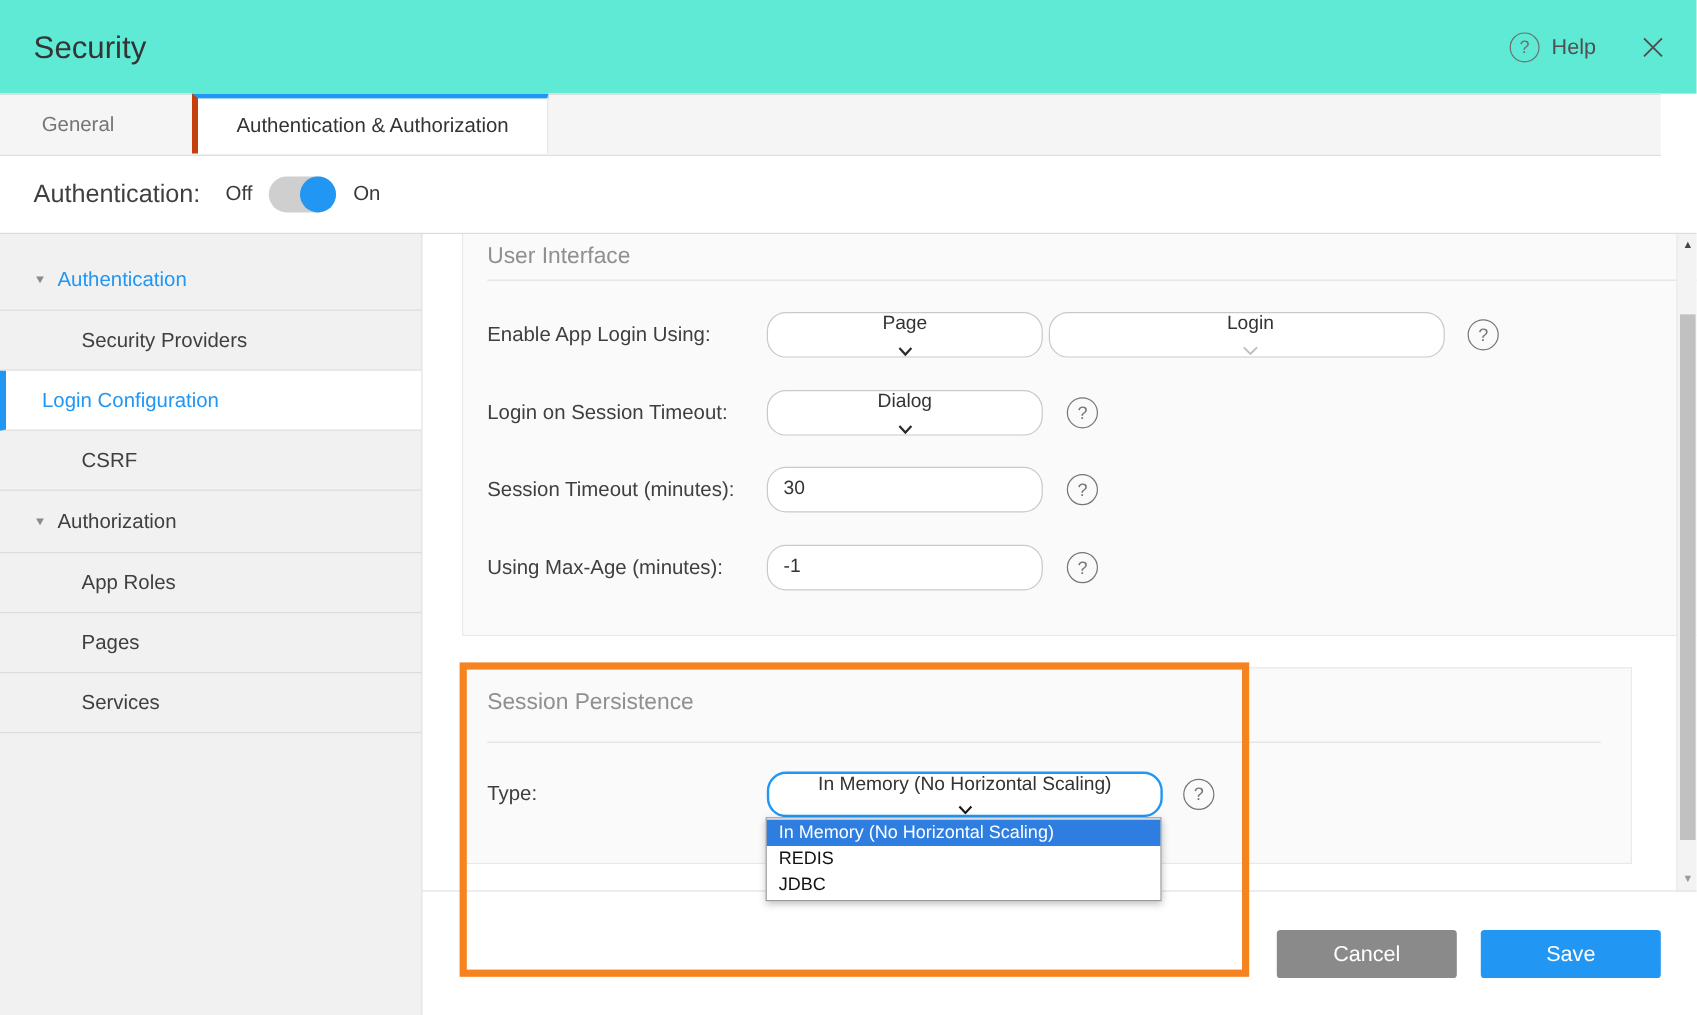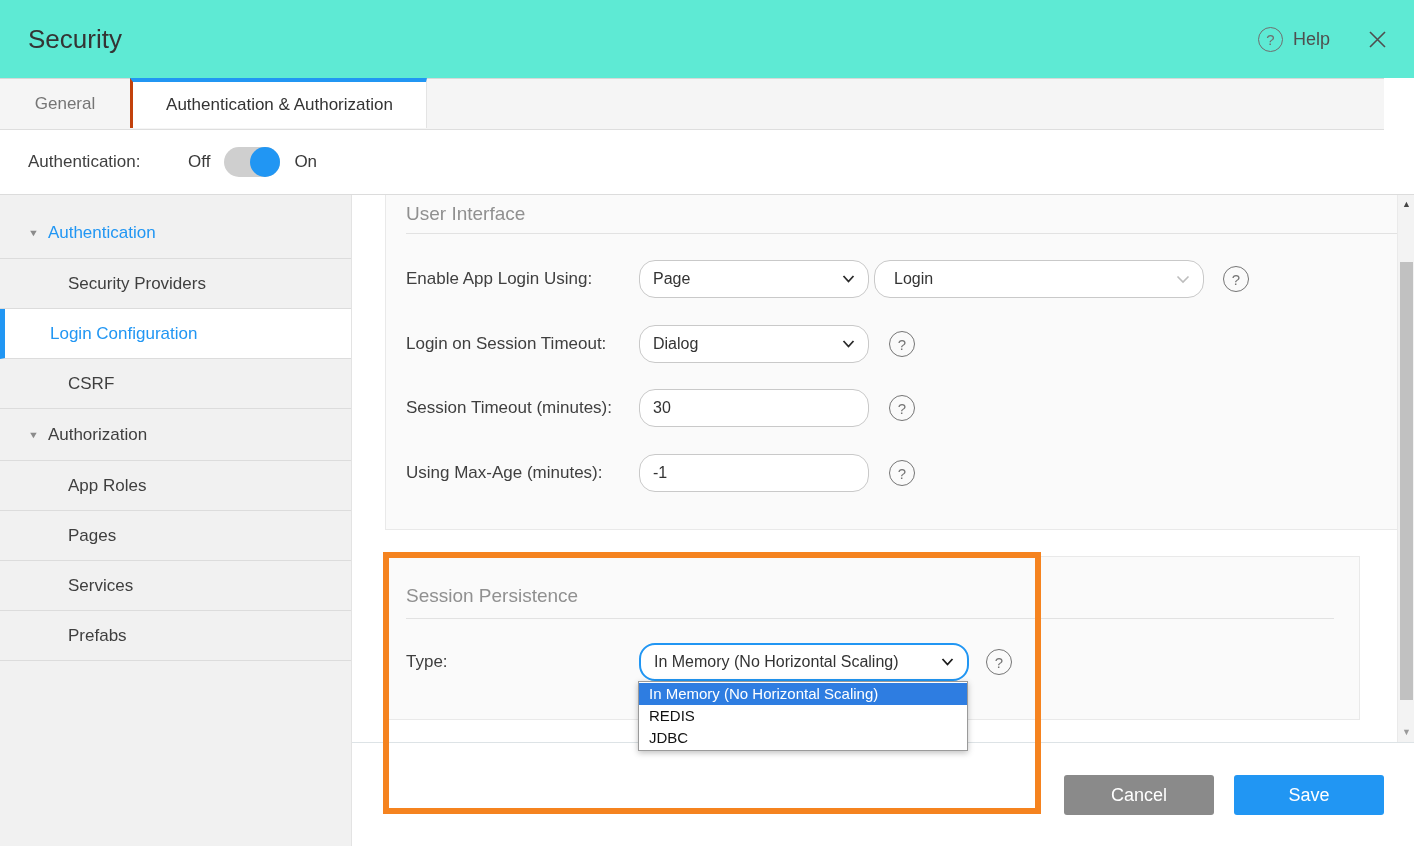--- a/index.html
+++ b/index.html
@@ -16,53 +16,53 @@
              font-size:15px; display:flex; align-items:center; justify-content:center; }
   .help-text { font-size:18px; color:#4f4f4f; }
   .close-x { margin-left:22px; width:22px; height:22px; display:flex; align-items:center; justify-content:center; cursor:pointer; }
 
   
   .tabbar { position:absolute; left:0; top:78px; width:1384px; height:52px; background:#f5f5f5;
             border-top:1px solid #d8d8d8; border-bottom:1px solid #dedede; display:flex; }
   .tab { height:100%; display:flex; align-items:center; justify-content:center; font-size:17px; color:#757575; cursor:pointer; }
   .tab-general { width:130px; }
   .tab-active { width:297px; background:#fff; color:#333; border-top:4px solid #2196f3; margin-top:-1px;
-                border-left:3px solid #c2410c; border-right:1px solid #e4e4e4; margin-bottom:-1px; z-index:2; }
+                border-left:5px solid #c2410c; border-right:1px solid #e4e4e4; margin-bottom:-1px; z-index:2;margin-left:30px; }
 
   
   .toggle-row { position:absolute; left:0; top:130px; width:1414px; height:65px; background:#fff;
                 border-bottom:1px solid #dcdcdc; display:flex; align-items:center; }
-  .toggle-label { margin-left:28px; font-size:17px; color:#3f3f3f; width:150px; }
+  .toggle-label { margin-left:28px; font-size:21px; color:#3f3f3f; width:150px; }
   .off-label { margin-left:10px; font-size:17px; color:#3a3a3a; }
   .toggle { margin-left:14px; position:relative; width:56px; height:30px; border-radius:15px; background:#cfcfcf; cursor:pointer; }
   .knob { position:absolute; right:0; top:0; width:30px; height:30px; border-radius:50%; background:#2196f3; }
   .on-label { margin-left:14px; font-size:17px; color:#3a3a3a; }
 
   
   .sidebar { position:absolute; left:0; top:195px; width:352px; height:651px; background:#f1f1f1;
              border-right:1px solid #e3e3e3; padding-top:12px; }
   .side-item { position:relative; display:flex; align-items:center; border-bottom:1px solid #dcdcdc;
                font-size:17px; color:#3f3f3f; cursor:pointer; background:transparent; }
   .side-section { height:52px; padding-left:28px; }
   .side-child { height:50px; padding-left:68px; }
   .tri { font-size:11px; color:#8b8b8b; margin-right:9px; transform:scaleY(0.85); }
   .blue-text { color:#2196f3; }
-  .side-selected { background:#fff; border-left:5px solid #2196f3; padding-left:45px; color:#2196f3; }
+  .side-selected { background:#fff; border-left:5px solid #2196f3; padding-left:30px; color:#2196f3; }
 
   
   .panel { position:absolute; background:#fafafa; border:1px solid #e9e9e9; }
   .panel-ui { left:385px; top:195px; width:1144px; height:335px; border-top:none; }
   .panel-sp { left:385px; top:556px; width:975px; height:164px; }
   .panel-heading { position:absolute; left:20px; right:25px; font-size:19px; color:#909090; line-height:38px; }
   .panel-hr { position:absolute; left:20px; right:25px; height:1px; background:#e2e2e2; }
   .frow { position:absolute; left:20px; right:20px; height:38px; }
   .frow .lbl { position:absolute; left:0; top:0; line-height:38px; font-size:17px; color:#3f3f3f; }
 
   .sel, .tinput { position:absolute; top:0; height:38px; background:#fff; border:1px solid #c9c9c9; border-radius:16px;
-         display:flex; align-items:center; padding:0 13px; font-size:16px; color:#333; }
+         display:flex; align-items:center; padding:0 13px; font-size:16px; color:#333;flex-direction:column; }
   .sel { justify-content:space-between; cursor:pointer; }
   .sel-focused { border:2px solid #2196f3; }
   .c1 { left:233px; width:230px; }
   .c2 { left:468px; width:330px;padding-left:19px; }
   .cwide { left:233px; width:330px; }
   .help { position:absolute; top:6px; width:26px; height:26px; border:1.5px solid #757575; border-radius:50%;
           color:#757575; font-size:15px; display:flex; align-items:center; justify-content:center; cursor:pointer; }
 
   
   .dropdown { position:absolute; left:638px; top:681px; width:330px; background:#fff; border:1px solid #9a9a9a;
@@ -144,23 +144,20 @@
     </div>
     <div class="side-item side-child">
       <span>App Roles</span>
     </div>
     <div class="side-item side-child">
       <span>Pages</span>
     </div>
     <div class="side-item side-child">
       <span>Services</span>
     </div>
-    <div class="side-item side-child">
-      <span>Prefabs</span>
-    </div>
   </div>
 
   <div class="panel panel-ui">
     <div class="panel-heading" style="top:0;">User Interface</div>
     <div class="panel-hr" style="top:38px;"></div>
 
     <div class="frow" style="top:65px;">
       <div class="lbl">Enable App Login Using:</div>
       <div class="sel c1">
         <span>Page</span>
@@ -195,21 +192,21 @@
     </div>
 
     <div class="frow" style="top:259px;">
       <div class="lbl">Using Max-Age (minutes):</div>
       <input class="tinput c1" value="-1" style="">
       <div class="help" style="left:483px;">?</div>
     </div>
   </div>
 
   <div class="panel panel-sp">
-    <div class="panel-heading" style="top:20px;">Session Persistence</div>
+    <div class="panel-heading" style="top:10px;">Session Persistence</div>
     <div class="panel-hr" style="top:61px;"></div>
 
     <div class="frow" style="top:86px;">
       <div class="lbl">Type:</div>
       <div class="sel cwide sel-focused">
         <span>In Memory (No Horizontal Scaling)</span>
         <svg class="chev" width="13" height="8" viewBox="0 0 13 8">
             <path d="M1.5 1 L6.5 6.5 L11.5 1" fill="none" stroke="#1b1b1b" stroke-width="1.8"></path>
           </svg>
       </div>

